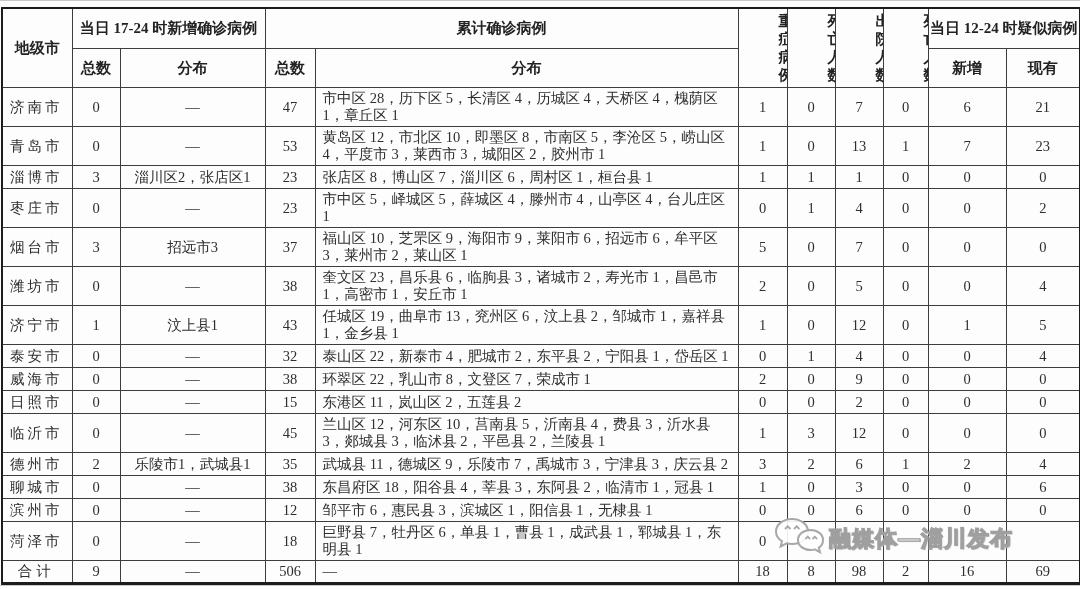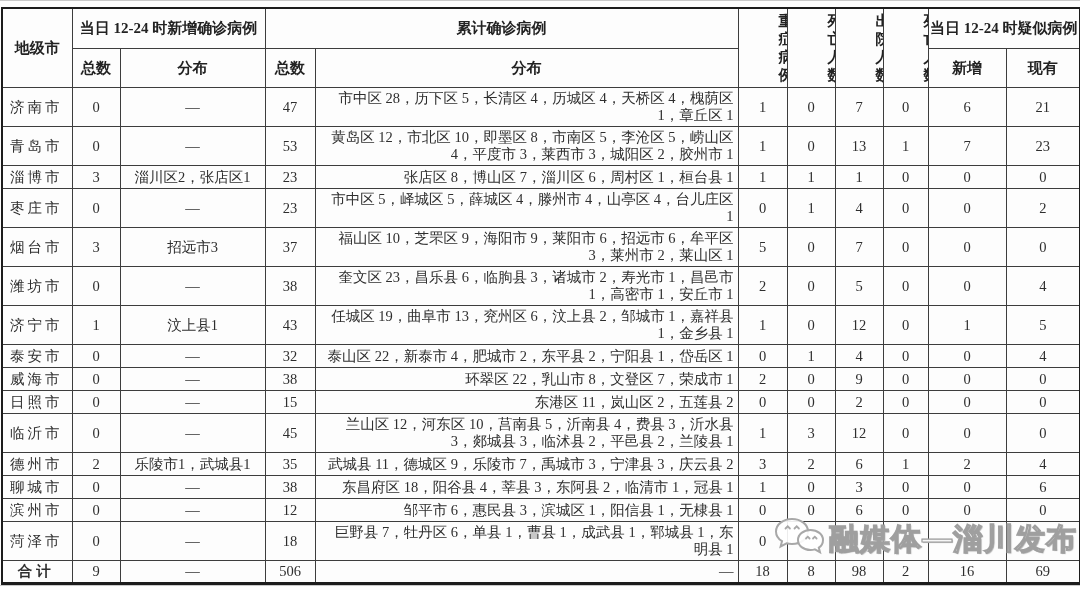--- a/index.html
+++ b/index.html
@@ -33,32 +33,32 @@
     padding: 3px 1px; text-align: center; white-space: nowrap;
     overflow: hidden; color: #222;
   }
   thead th.wrapok { white-space: normal; padding-left: 40px; }
   tbody td {
     font-size: 14.5px; line-height: 17px;
     padding: 2px 3px; text-align: center;
     height: 23px; color: #2e2e2e;
   }
   td.col-city { letter-spacing: 3px; padding-left: 1px; }
-  td.col-cum_dist { text-align: right; padding-left: 7px; padding-right: 4px; }
+  td.col-cum_dist { text-align: left; padding-left: 7px; padding-right: 4px; }
   tr.total-row td { height: 22px; }
-  tr.total-row td.col-city { font-weight: bold; letter-spacing: 4px; }
+  tr.total-row td.col-city { font-weight: normal; letter-spacing: 4px; }
 
   .watermark {
     position: absolute; left: 772px; top: 515px;
     display: flex; align-items: center; gap: 1px;
     pointer-events: none;
   }
   .watermark-text {
     font-family: "Liberation Sans", "DejaVu Sans", sans-serif;
-    font-weight: bold; font-size: 30px; letter-spacing: 1px;
+    font-weight: bold; font-size: 22px; letter-spacing: 1px;
     color: rgba(252, 252, 252, 0.93);
     -webkit-text-stroke: 1.2px #9f9f9f;
     text-shadow: 0 0 1px #aaaaaa, 1px 1px 1px #b5b5b5;
     white-space: nowrap;
   }
   .watermark-icon { flex: 0 0 auto; }
 </style>
 </head>
 <body>
 
@@ -74,21 +74,21 @@
         <col style="width:49px">
       <col style="width:48px">
         <col style="width:48px">
         <col style="width:45px">
       <col style="width:78px">
         <col style="width:74px">
     </colgroup>
     <thead>
       <tr>
         <th rowspan="2">地级市</th>
-        <th colspan="2">当日 12-24 时新增确诊病例</th>
+        <th colspan="2">当日 17-24 时新增确诊病例</th>
         <th colspan="2">累计确诊病例</th>
         <th rowspan="2" class="wrapok">重症病例</th>
         <th rowspan="2" class="wrapok">死亡人数</th>
         <th rowspan="2" class="wrapok">出院人数</th>
         <th rowspan="2" class="wrapok">死亡人数</th>
         <th colspan="2">当日 12-24 时疑似病例</th>
       </tr>
       <tr>
         <th>总数</th>
         <th>分布</th>

